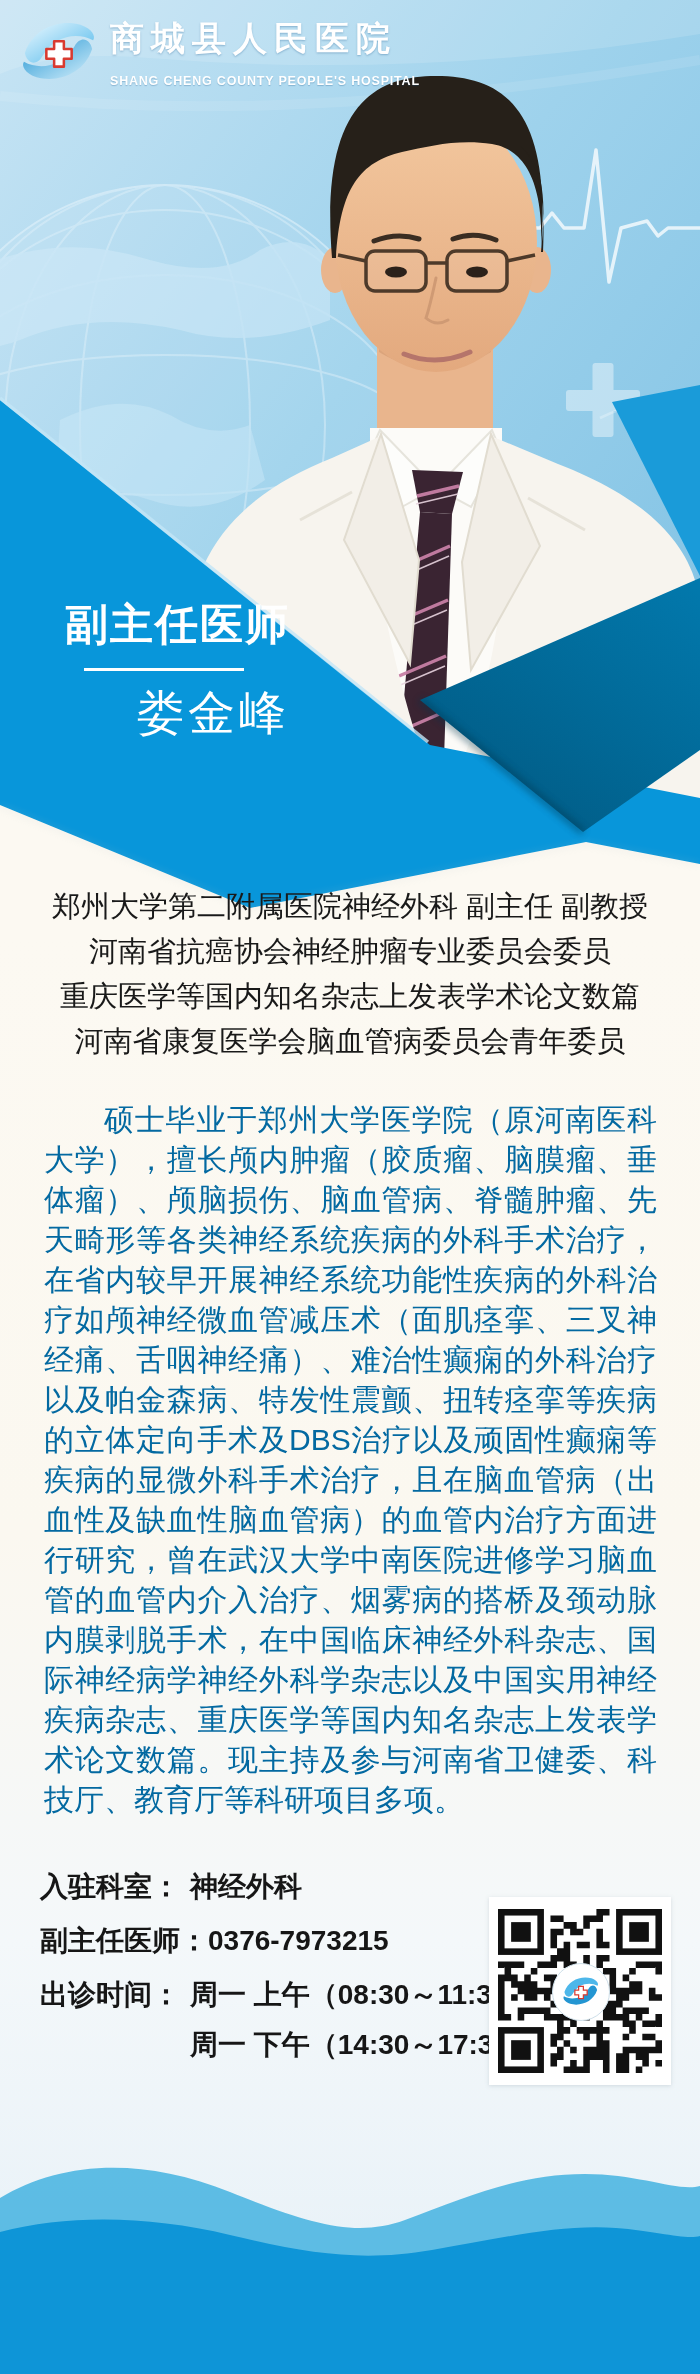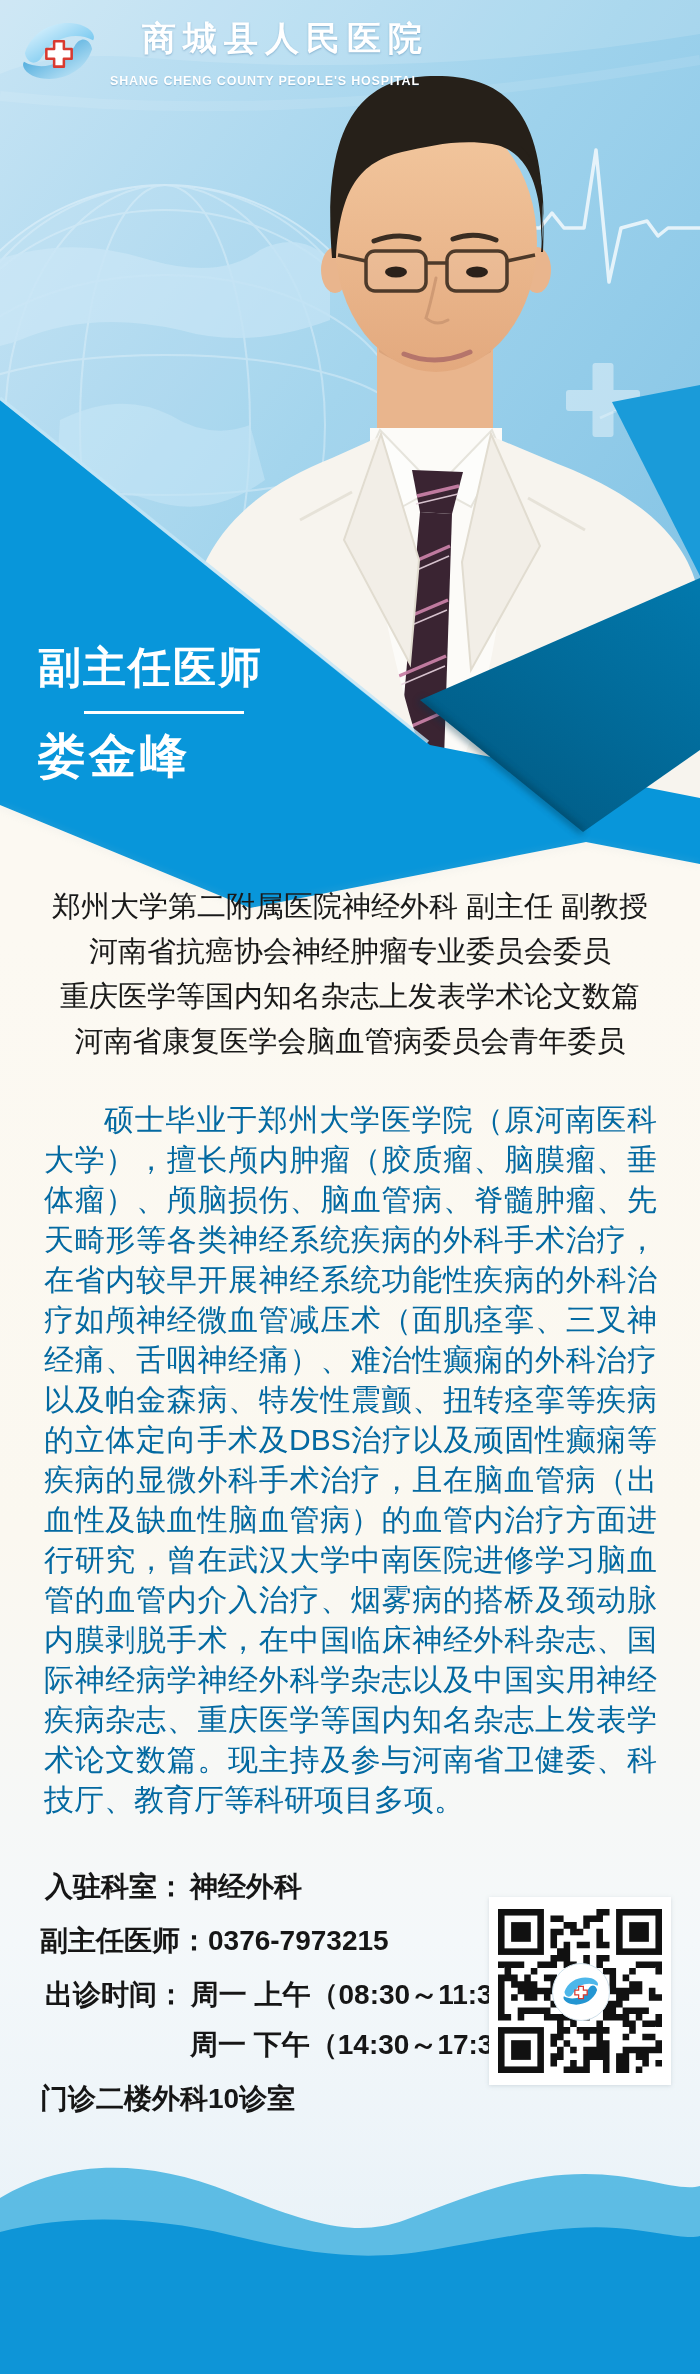--- a/index.html
+++ b/index.html
@@ -13,39 +13,39 @@
     position:absolute;left:0;top:928px;width:700px;height:1446px;
     background:linear-gradient(180deg,#fcf9f2 0%,#fbf8f0 42%,#f4f8fa 70%,#e9f2f8 92%,#e6f1f8 100%);
   }
   
   .hero{position:absolute;left:0;top:0;width:700px;height:940px;}
   
   .brand{position:absolute;left:18px;top:16px;display:flex;align-items:center;}
   .brand .logo{width:82px;height:74px;flex:0 0 auto;}
   .brand-text{margin-left:10px;color:#fff;}
   .brand-zh{font-size:34px;font-weight:900;letter-spacing:7px;line-height:40px;
-    text-shadow:0 1px 2px rgba(30,90,140,.35);margin-left:32px;}
+    text-shadow:0 1px 2px rgba(30,90,140,.35);}
   .brand-en{font-size:12.5px;font-weight:700;letter-spacing:.8px;margin-top:16px;
     text-shadow:0 1px 1px rgba(30,90,140,.3);}
   
-  .banner{position:absolute;left:38px;top:597px;width:252px;text-align:left;color:#fff;margin-top:43px;}
+  .banner{position:absolute;left:38px;top:597px;width:252px;text-align:right;color:#fff;}
   .banner-title{font-size:43px;font-weight:800;letter-spacing:2px;line-height:54px;}
   .banner-divider{width:160px;height:2.5px;background:#fff;margin:17px auto 13px;}
-  .banner-name{font-size:47px;font-weight:700;letter-spacing:4px;line-height:58px;}
+  .banner-name{font-size:47px;font-weight:400;letter-spacing:4px;line-height:58px;}
   
   .credentials{position:absolute;left:0;top:884px;width:700px;text-align:center;
     color:#191919;font-size:29px;font-weight:500;}
   .credentials div{line-height:45px;white-space:nowrap;}
   
   .bio{position:absolute;left:44px;top:1100px;width:613px;color:#0369a1;}
   .bio p{margin:0;font-size:30px;font-weight:500;line-height:40px;
     text-align:justify;text-indent:60px;}
   
   .info{position:absolute;left:40px;top:1862px;width:460px;color:#161616;}
-  .info-row{display:flex;align-items:flex-start;margin-bottom:4px;text-align:center;}
+  .info-row{display:flex;align-items:flex-start;margin-bottom:4px;}
   .info-label{flex:0 0 150px;font-size:28px;font-weight:800;line-height:50px;white-space:nowrap;}
   .info-val{font-size:28px;font-weight:700;line-height:50px;white-space:nowrap;}
   
   .qr-box{position:absolute;left:489px;top:1897px;width:182px;height:188px;background:#fff;
     box-shadow:0 1px 4px rgba(120,140,150,.25);}
   .qr-box svg.qr{position:absolute;left:9px;top:12px;}
   .qr-logo{position:absolute;left:63px;top:66px;width:56px;height:56px;background:#fff;
     border-radius:50%;border:1px solid #cfe0ea;display:flex;align-items:center;justify-content:center;}
   .qr-logo svg{width:40px;height:36px;}
   
@@ -237,21 +237,20 @@
       <span class="info-val">0376-7973215</span>
     </div>
     <div class="info-row">
       <span class="info-label">出诊时间：</span>
       <span class="info-val">
         <span style="display:block">周一 上午（08:30～11:30）</span>
         <span style="display:block">周一 下午（14:30～17:30）</span>
       </span>
     </div>
     <div class="info-row">
-      <span class="info-val">门诊二楼外科10诊室</span>
     </div>
   </section>
 
   <div class="qr-box">
     <svg class="qr" id="qr-svg" width="164" height="164" viewBox="0 0 162.5 162.5" aria-hidden="true">
         <path d="M97.5,0h6.5v6.5h-6.5zM104,0h6.5v6.5h-6.5zM52,6.5h6.5v6.5h-6.5zM58.5,6.5h6.5v6.5h-6.5zM84.5,6.5h6.5v6.5h-6.5zM91,6.5h6.5v6.5h-6.5zM97.5,6.5h6.5v6.5h-6.5zM65,13h6.5v6.5h-6.5zM71.5,13h6.5v6.5h-6.5zM84.5,13h6.5v6.5h-6.5zM52,19.5h6.5v6.5h-6.5zM58.5,19.5h6.5v6.5h-6.5zM71.5,19.5h6.5v6.5h-6.5zM78,19.5h6.5v6.5h-6.5zM97.5,19.5h6.5v6.5h-6.5zM52,26h6.5v6.5h-6.5zM97.5,26h6.5v6.5h-6.5zM52,32.5h6.5v6.5h-6.5zM65,32.5h6.5v6.5h-6.5zM78,32.5h6.5v6.5h-6.5zM84.5,32.5h6.5v6.5h-6.5zM97.5,32.5h6.5v6.5h-6.5zM104,32.5h6.5v6.5h-6.5zM58.5,39h6.5v6.5h-6.5zM65,39h6.5v6.5h-6.5zM52,45.5h6.5v6.5h-6.5zM58.5,45.5h6.5v6.5h-6.5zM65,45.5h6.5v6.5h-6.5zM84.5,45.5h6.5v6.5h-6.5zM97.5,45.5h6.5v6.5h-6.5zM104,45.5h6.5v6.5h-6.5zM0,52h6.5v6.5h-6.5zM6.5,52h6.5v6.5h-6.5zM13,52h6.5v6.5h-6.5zM19.5,52h6.5v6.5h-6.5zM39,52h6.5v6.5h-6.5zM45.5,52h6.5v6.5h-6.5zM52,52h6.5v6.5h-6.5zM65,52h6.5v6.5h-6.5zM71.5,52h6.5v6.5h-6.5zM84.5,52h6.5v6.5h-6.5zM97.5,52h6.5v6.5h-6.5zM136.5,52h6.5v6.5h-6.5zM143,52h6.5v6.5h-6.5zM149.5,52h6.5v6.5h-6.5zM156,52h6.5v6.5h-6.5zM6.5,58.5h6.5v6.5h-6.5zM32.5,58.5h6.5v6.5h-6.5zM104,58.5h6.5v6.5h-6.5zM110.5,58.5h6.5v6.5h-6.5zM130,58.5h6.5v6.5h-6.5zM156,58.5h6.5v6.5h-6.5zM0,65h6.5v6.5h-6.5zM6.5,65h6.5v6.5h-6.5zM13,65h6.5v6.5h-6.5zM26,65h6.5v6.5h-6.5zM45.5,65h6.5v6.5h-6.5zM52,65h6.5v6.5h-6.5zM110.5,65h6.5v6.5h-6.5zM123.5,65h6.5v6.5h-6.5zM0,71.5h6.5v6.5h-6.5zM13,71.5h6.5v6.5h-6.5zM19.5,71.5h6.5v6.5h-6.5zM26,71.5h6.5v6.5h-6.5zM32.5,71.5h6.5v6.5h-6.5zM52,71.5h6.5v6.5h-6.5zM110.5,71.5h6.5v6.5h-6.5zM130,71.5h6.5v6.5h-6.5zM136.5,71.5h6.5v6.5h-6.5zM0,78h6.5v6.5h-6.5zM19.5,78h6.5v6.5h-6.5zM26,78h6.5v6.5h-6.5zM32.5,78h6.5v6.5h-6.5zM39,78h6.5v6.5h-6.5zM45.5,78h6.5v6.5h-6.5zM52,78h6.5v6.5h-6.5zM110.5,78h6.5v6.5h-6.5zM117,78h6.5v6.5h-6.5zM123.5,78h6.5v6.5h-6.5zM130,78h6.5v6.5h-6.5zM136.5,78h6.5v6.5h-6.5zM149.5,78h6.5v6.5h-6.5zM0,84.5h6.5v6.5h-6.5zM13,84.5h6.5v6.5h-6.5zM26,84.5h6.5v6.5h-6.5zM32.5,84.5h6.5v6.5h-6.5zM45.5,84.5h6.5v6.5h-6.5zM117,84.5h6.5v6.5h-6.5zM123.5,84.5h6.5v6.5h-6.5zM149.5,84.5h6.5v6.5h-6.5zM156,84.5h6.5v6.5h-6.5zM0,91h6.5v6.5h-6.5zM52,91h6.5v6.5h-6.5zM104,91h6.5v6.5h-6.5zM110.5,91h6.5v6.5h-6.5zM117,91h6.5v6.5h-6.5zM0,97.5h6.5v6.5h-6.5zM19.5,97.5h6.5v6.5h-6.5zM26,97.5h6.5v6.5h-6.5zM32.5,97.5h6.5v6.5h-6.5zM39,97.5h6.5v6.5h-6.5zM45.5,97.5h6.5v6.5h-6.5zM104,97.5h6.5v6.5h-6.5zM110.5,97.5h6.5v6.5h-6.5zM123.5,97.5h6.5v6.5h-6.5zM130,97.5h6.5v6.5h-6.5zM136.5,97.5h6.5v6.5h-6.5zM143,97.5h6.5v6.5h-6.5zM0,104h6.5v6.5h-6.5zM6.5,104h6.5v6.5h-6.5zM19.5,104h6.5v6.5h-6.5zM45.5,104h6.5v6.5h-6.5zM52,104h6.5v6.5h-6.5zM58.5,104h6.5v6.5h-6.5zM65,104h6.5v6.5h-6.5zM71.5,104h6.5v6.5h-6.5zM84.5,104h6.5v6.5h-6.5zM104,104h6.5v6.5h-6.5zM110.5,104h6.5v6.5h-6.5zM117,104h6.5v6.5h-6.5zM123.5,104h6.5v6.5h-6.5zM136.5,104h6.5v6.5h-6.5zM156,104h6.5v6.5h-6.5zM58.5,110.5h6.5v6.5h-6.5zM71.5,110.5h6.5v6.5h-6.5zM97.5,110.5h6.5v6.5h-6.5zM123.5,110.5h6.5v6.5h-6.5zM130,110.5h6.5v6.5h-6.5zM143,110.5h6.5v6.5h-6.5zM149.5,110.5h6.5v6.5h-6.5zM156,110.5h6.5v6.5h-6.5zM58.5,117h6.5v6.5h-6.5zM65,117h6.5v6.5h-6.5zM78,117h6.5v6.5h-6.5zM84.5,117h6.5v6.5h-6.5zM91,117h6.5v6.5h-6.5zM97.5,117h6.5v6.5h-6.5zM104,117h6.5v6.5h-6.5zM130,117h6.5v6.5h-6.5zM52,123.5h6.5v6.5h-6.5zM58.5,123.5h6.5v6.5h-6.5zM84.5,123.5h6.5v6.5h-6.5zM97.5,123.5h6.5v6.5h-6.5zM123.5,123.5h6.5v6.5h-6.5zM143,123.5h6.5v6.5h-6.5zM149.5,123.5h6.5v6.5h-6.5zM52,130h6.5v6.5h-6.5zM65,130h6.5v6.5h-6.5zM97.5,130h6.5v6.5h-6.5zM104,130h6.5v6.5h-6.5zM156,130h6.5v6.5h-6.5zM58.5,136.5h6.5v6.5h-6.5zM71.5,136.5h6.5v6.5h-6.5zM84.5,136.5h6.5v6.5h-6.5zM91,136.5h6.5v6.5h-6.5zM97.5,136.5h6.5v6.5h-6.5zM104,136.5h6.5v6.5h-6.5zM123.5,136.5h6.5v6.5h-6.5zM130,136.5h6.5v6.5h-6.5zM136.5,136.5h6.5v6.5h-6.5zM143,136.5h6.5v6.5h-6.5zM149.5,136.5h6.5v6.5h-6.5zM156,136.5h6.5v6.5h-6.5zM52,143h6.5v6.5h-6.5zM58.5,143h6.5v6.5h-6.5zM84.5,143h6.5v6.5h-6.5zM91,143h6.5v6.5h-6.5zM97.5,143h6.5v6.5h-6.5zM104,143h6.5v6.5h-6.5zM117,143h6.5v6.5h-6.5zM123.5,143h6.5v6.5h-6.5zM136.5,143h6.5v6.5h-6.5zM143,143h6.5v6.5h-6.5zM52,149.5h6.5v6.5h-6.5zM71.5,149.5h6.5v6.5h-6.5zM84.5,149.5h6.5v6.5h-6.5zM104,149.5h6.5v6.5h-6.5zM117,149.5h6.5v6.5h-6.5zM123.5,149.5h6.5v6.5h-6.5zM143,149.5h6.5v6.5h-6.5zM156,149.5h6.5v6.5h-6.5zM65,156h6.5v6.5h-6.5zM71.5,156h6.5v6.5h-6.5zM78,156h6.5v6.5h-6.5zM84.5,156h6.5v6.5h-6.5zM104,156h6.5v6.5h-6.5zM117,156h6.5v6.5h-6.5zM123.5,156h6.5v6.5h-6.5zM136.5,156h6.5v6.5h-6.5z" fill="#111"></path>
         <g>
           <rect x="0" y="0" width="45.5" height="45.5" fill="#111"></rect>
           <rect x="6.5" y="6.5" width="32.5" height="32.5" fill="#fff"></rect>
           <rect x="13" y="13" width="19.5" height="19.5" fill="#111"></rect>

